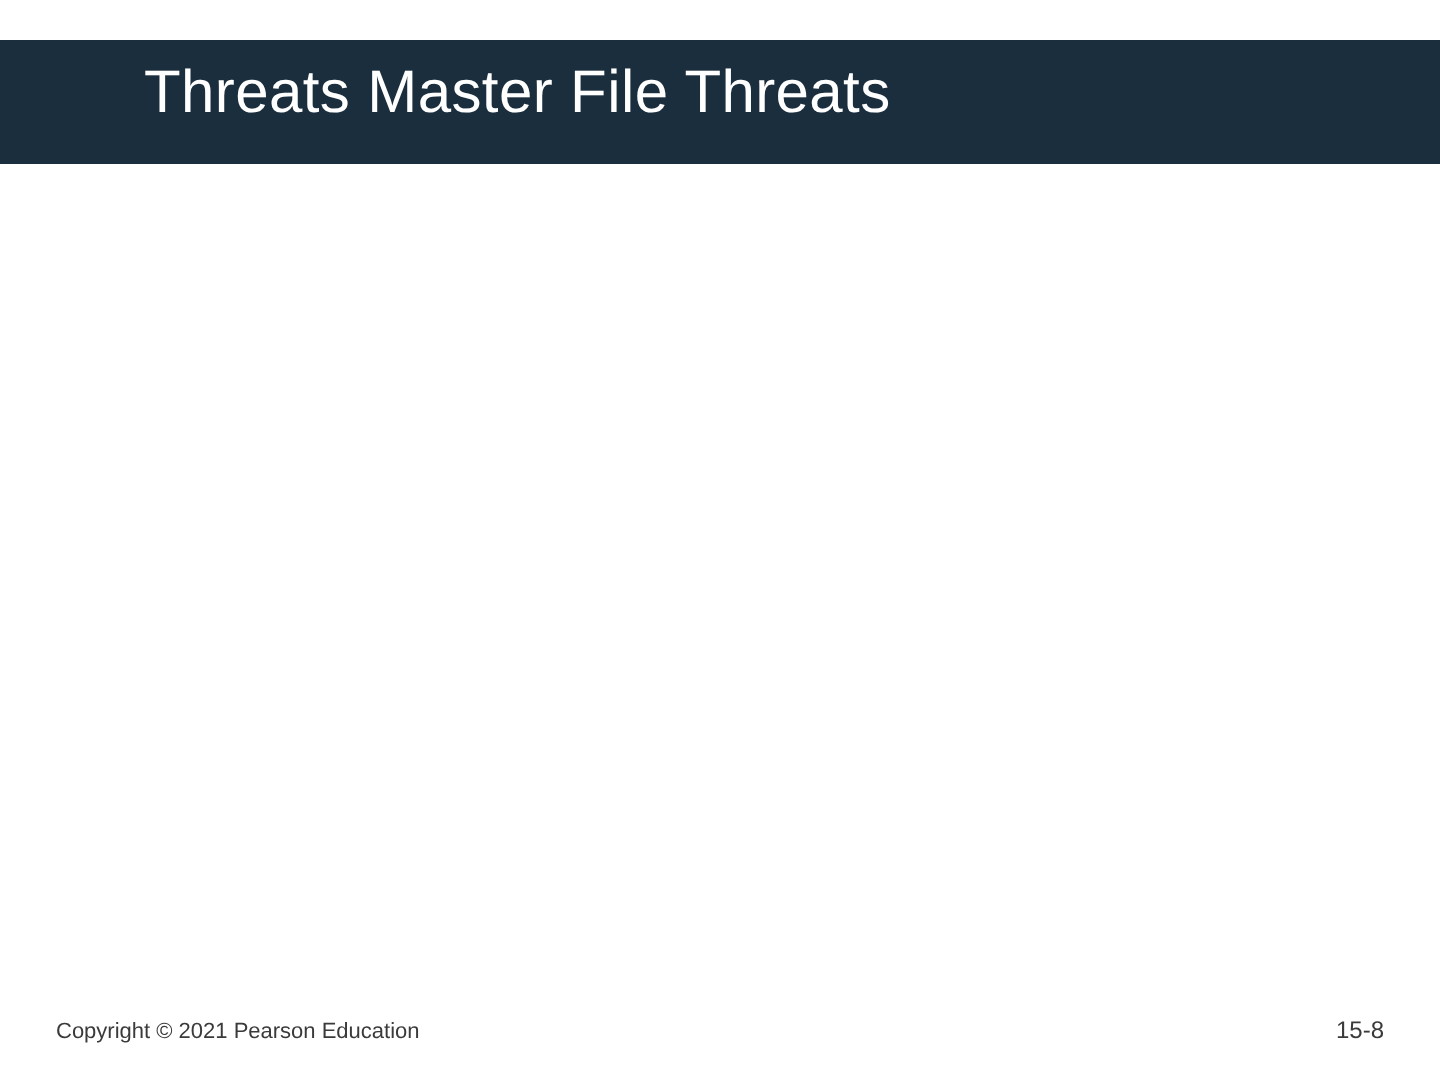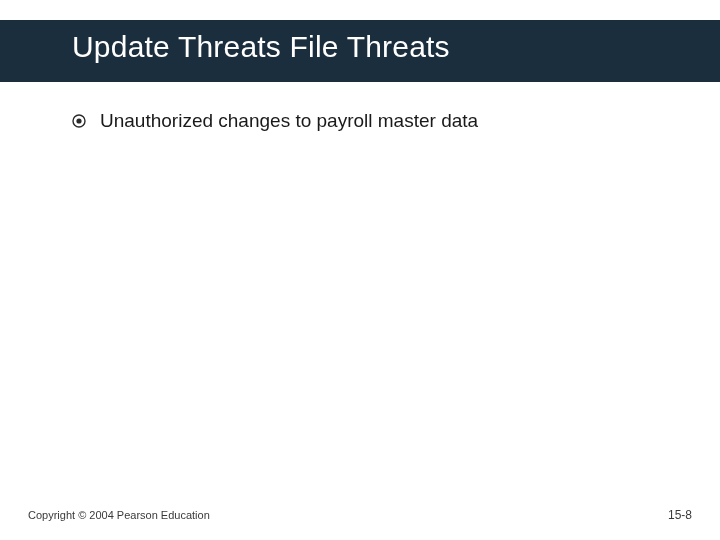--- a/index.html
+++ b/index.html
@@ -68,31 +68,22 @@
     font-size: 11px;
     color: #3a3a3a;
   }
   .page-num { font-size: 12px; margin-top: 28px; }
 </style>
 </head>
 <body>
 
 <div class="header-wrap">
   <div class="dark-band"></div>
-  <div class="heading">Update Threats File Threats</div>
+  <div class="heading">Threats Master File Threats</div>
 </div>
 
 <div class="content">
-  <div class="bullet-row">
-    <span class="bullet-icon">
-      <svg width="14" height="14" viewBox="0 0 14 14">
-        <circle cx="7" cy="7" r="6" fill="none" stroke="#2a2a2a" stroke-width="1.4"></circle>
-        <circle cx="7" cy="7" r="2.6" fill="#2a2a2a"></circle>
-      </svg>
-    </span>
-    <span class="bullet-text">Unauthorized changes to payroll master data</span>
-  </div>
 </div>
 
 <div class="footer">
-  <span>Copyright © 2004 Pearson Education</span>
+  <span>Copyright © 2021 Pearson Education</span>
   <span class="page-num">15-8</span>
 </div>
 
 </body></html>

